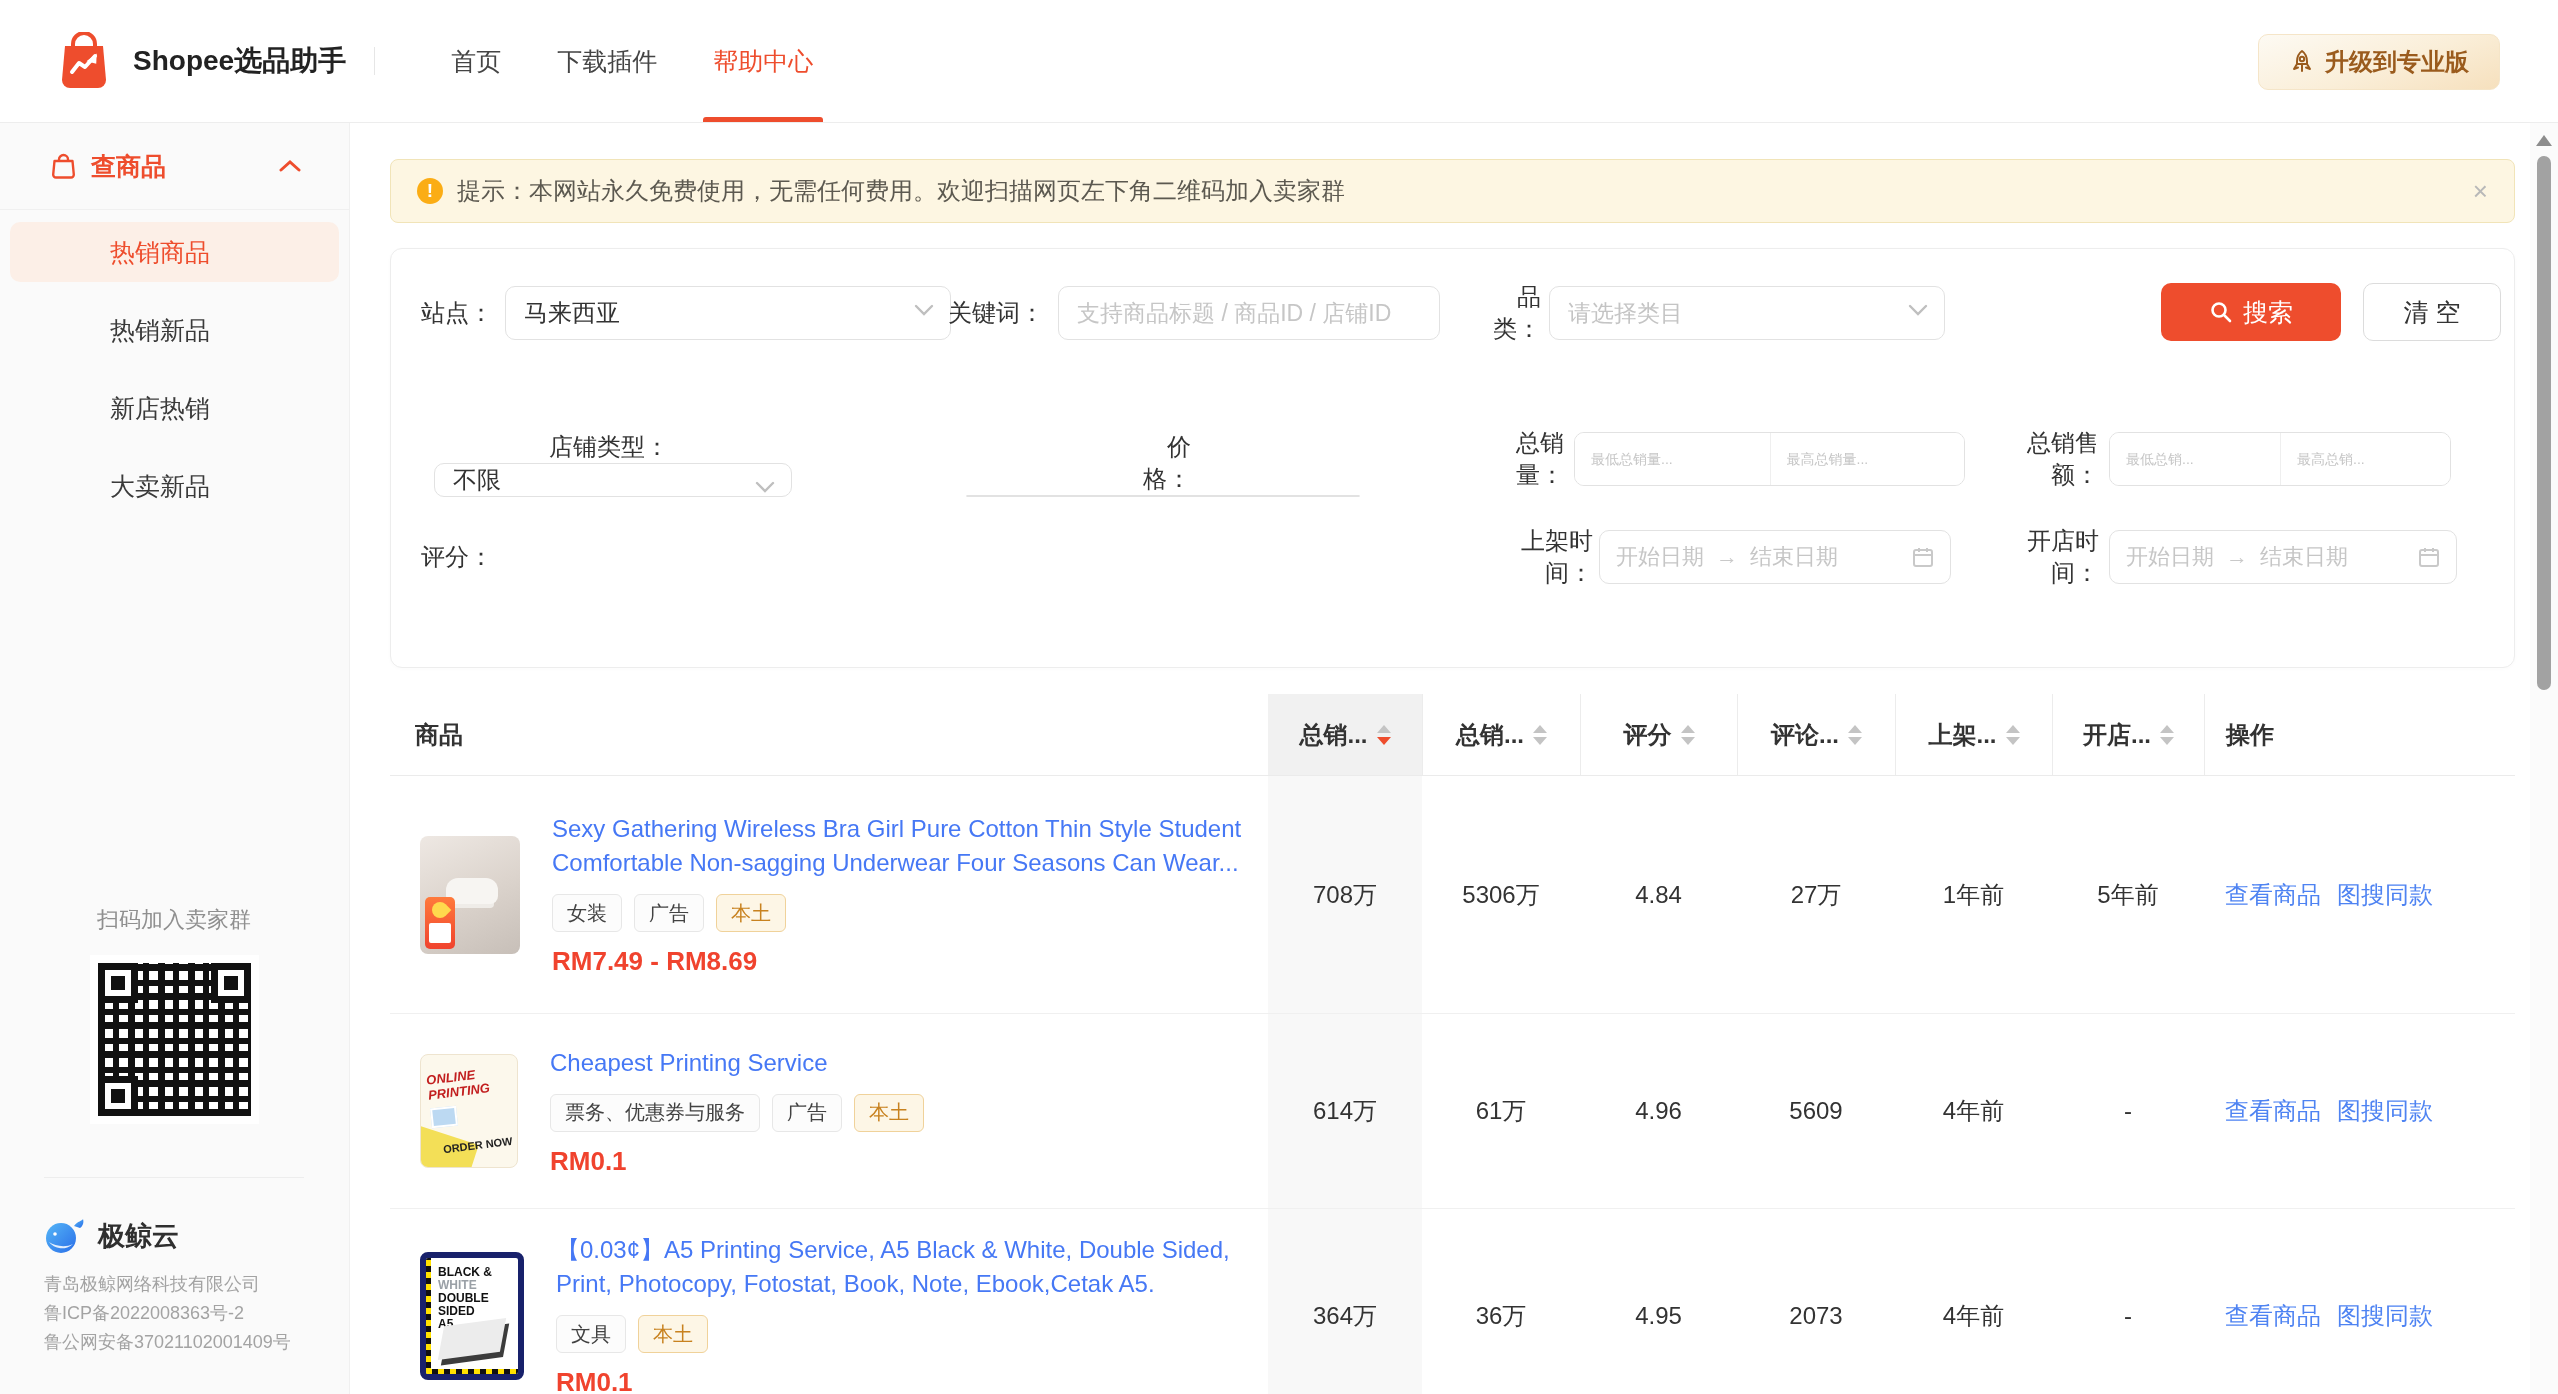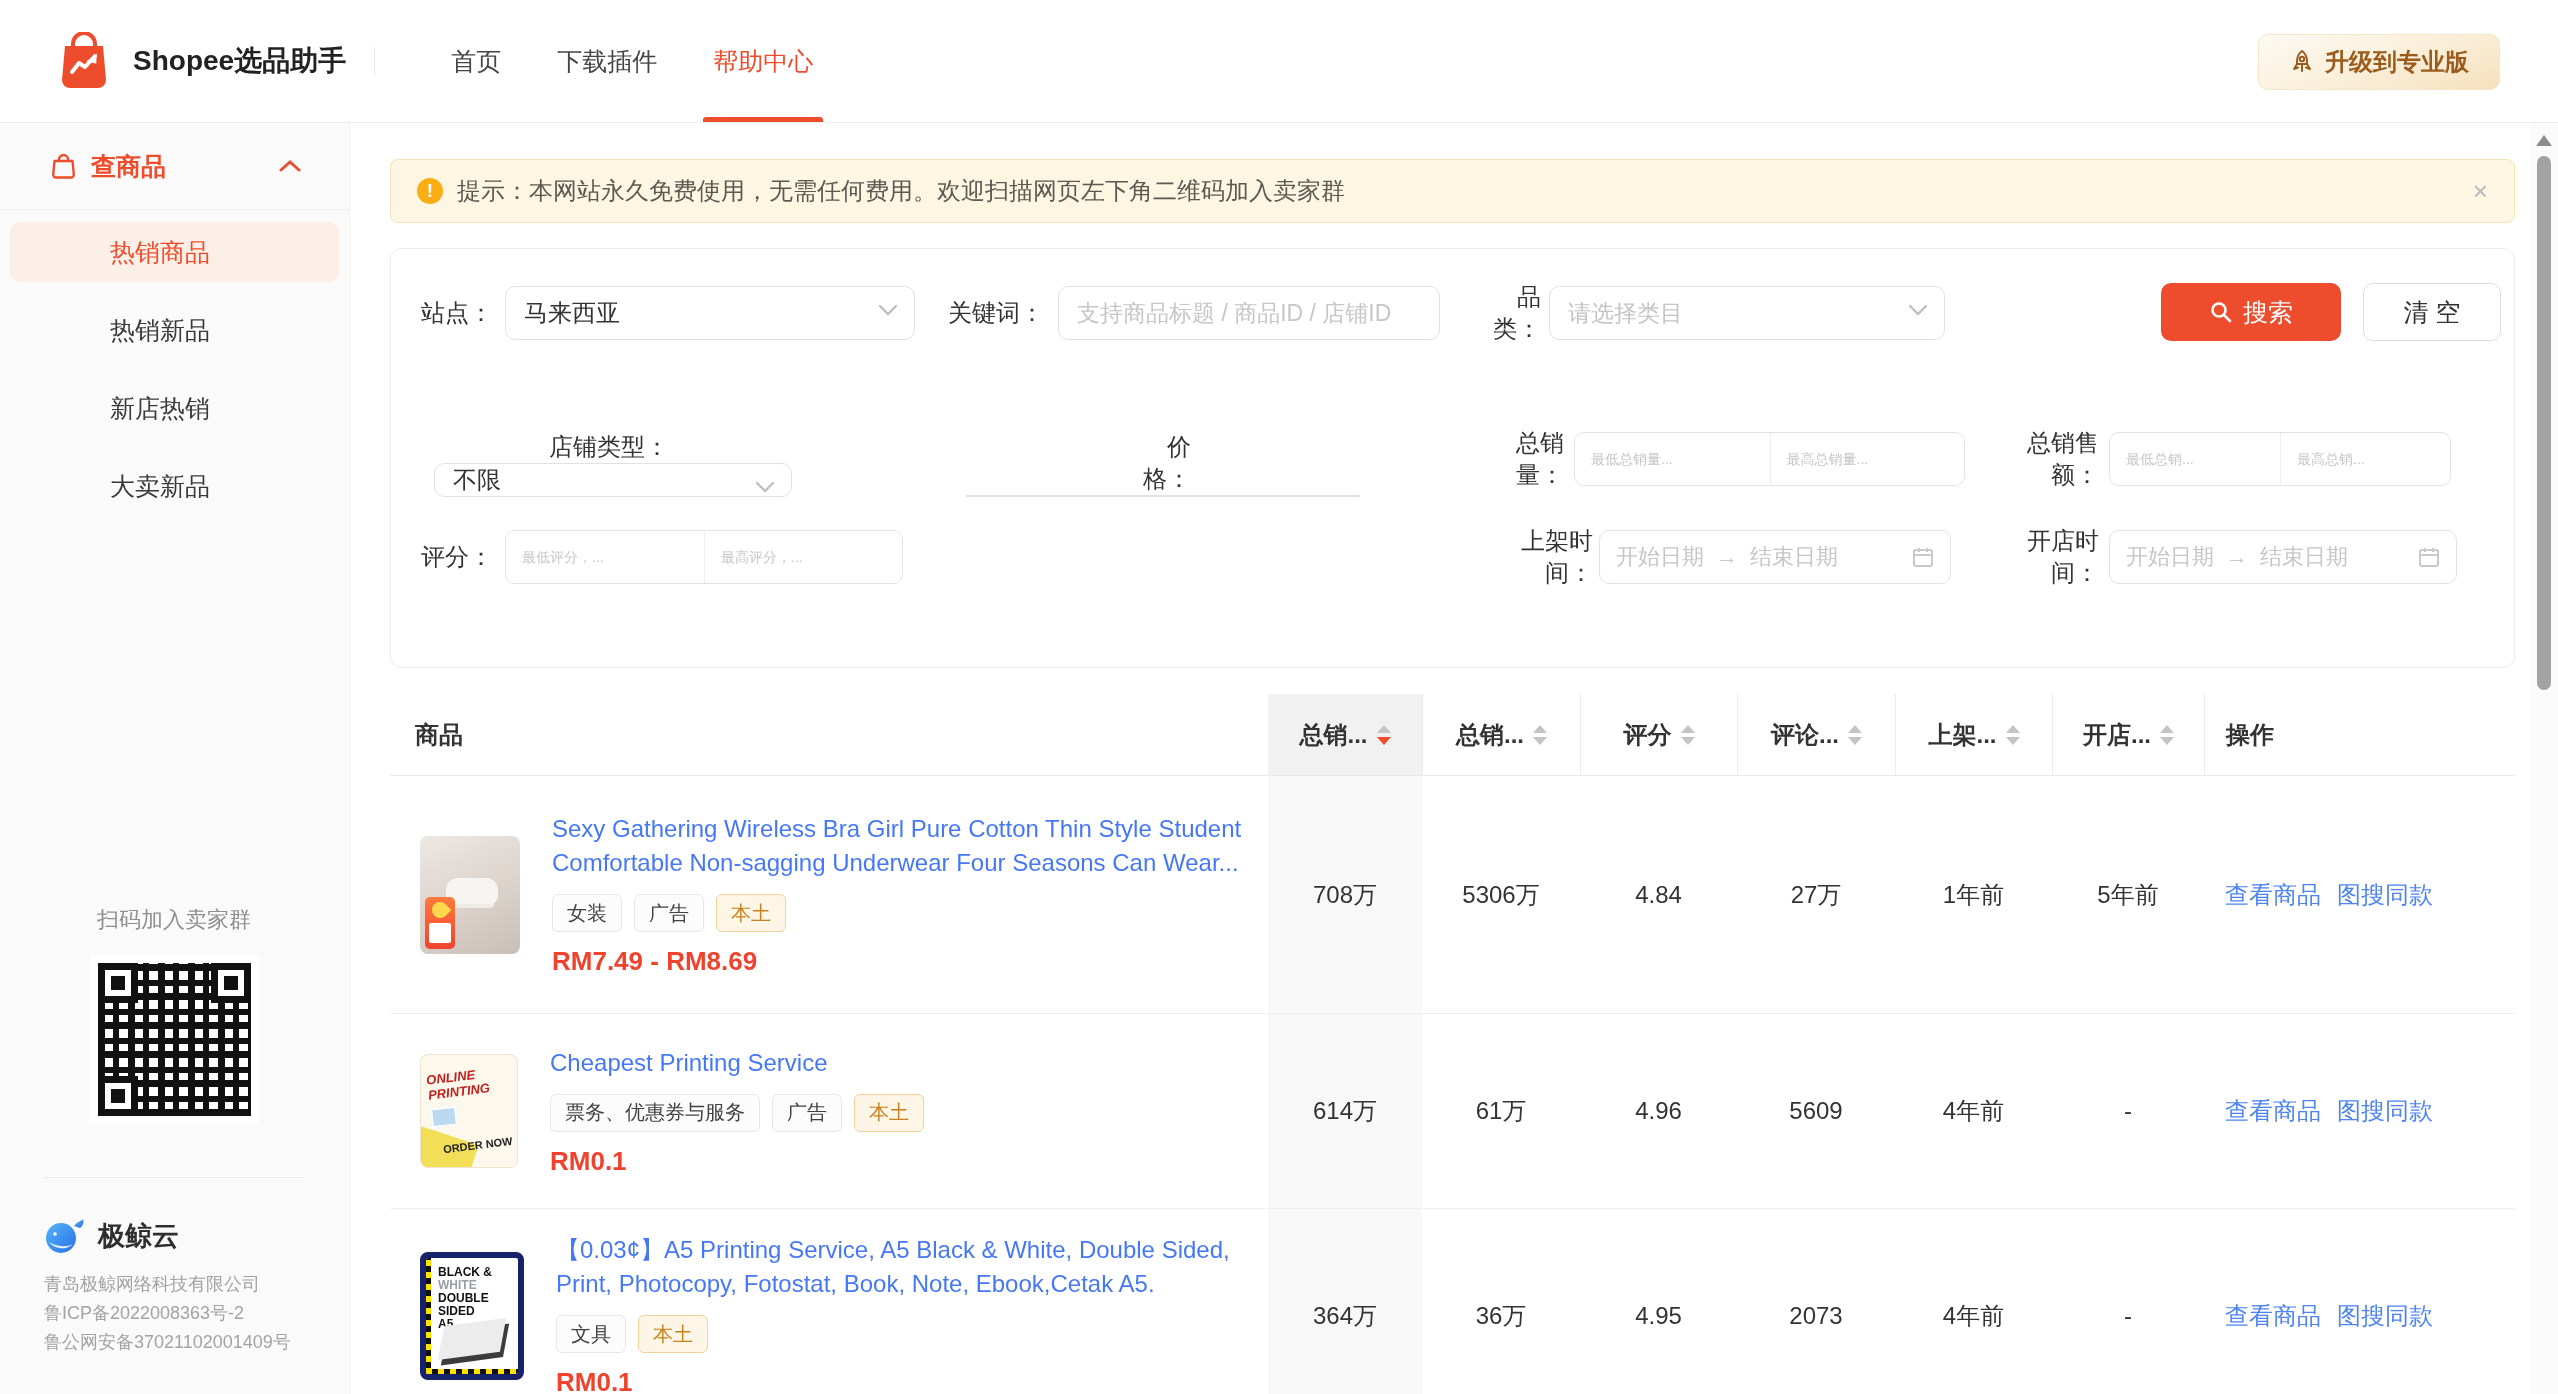--- a/index.html
+++ b/index.html
@@ -256,21 +256,21 @@
     <div class="banner">
       <span class="warn-icon">!</span>
       <span class="banner-text">提示：本网站永久免费使用，无需任何费用。欢迎扫描网页左下角二维码加入卖家群</span>
       <span class="banner-close">×</span>
     </div>
 
     <div class="filter-card">
 
       <div class="fgroup" style="left:0; top:36px;">
         <div class="flabel" style="width:102px;">站点：</div>
-        <div class="sel" style="margin-left:12px; width:410px;">
+        <div class="sel" style="margin-left:12px; width:446px;">
           <span class="val">马来西亚</span>
           <span class="chev-d">
             <svg width="20" height="13" viewBox="0 0 20 13" fill="none" stroke="#bfbfbf" stroke-width="2.4" stroke-linecap="round">
                 <path d="M2 2 L10 10 L18 2"></path>
               </svg>
             </span>
         </div>
       </div>
       <div class="fgroup" style="left:555px; top:36px;">
         <div class="flabel" style="width:98px;">关键词：</div>
@@ -328,24 +328,20 @@
       <div class="fgroup" style="left:1590px; top:182px;">
         <div class="flabel" style="width:118px;">总销售额：</div>
         <div class="pair" style="margin-left:10px; width:342px;">
           <input placeholder="最低总销..." style="">
           <input placeholder="最高总销..." style="">
         </div>
       </div>
 
       <div class="fgroup" style="left:30px; top:280px;">
         <div class="flabel" style="width:72px;">评分：</div>
-        <div class="pair" style="margin-left:12px; width:398px;">
-          <input placeholder="最低评分，..." style="">
-          <input placeholder="最高评分，..." style="">
-        </div>
       </div>
       <div class="fgroup" style="left:1084px; top:280px;">
         <div class="flabel" style="width:118px;">上架时间：</div>
         <div class="dates" style="margin-left:6px; width:352px;">
           <span class="dtxt">开始日期</span>
           <span class="arrow">→</span>
           <span class="dtxt">结束日期</span>
           <span style="margin-left:auto;">
             <svg width="22" height="22" viewBox="0 0 22 22" fill="none" stroke="#c9c9c9" stroke-width="2">
                 <rect x="2" y="4" width="18" height="16" rx="2"></rect>

